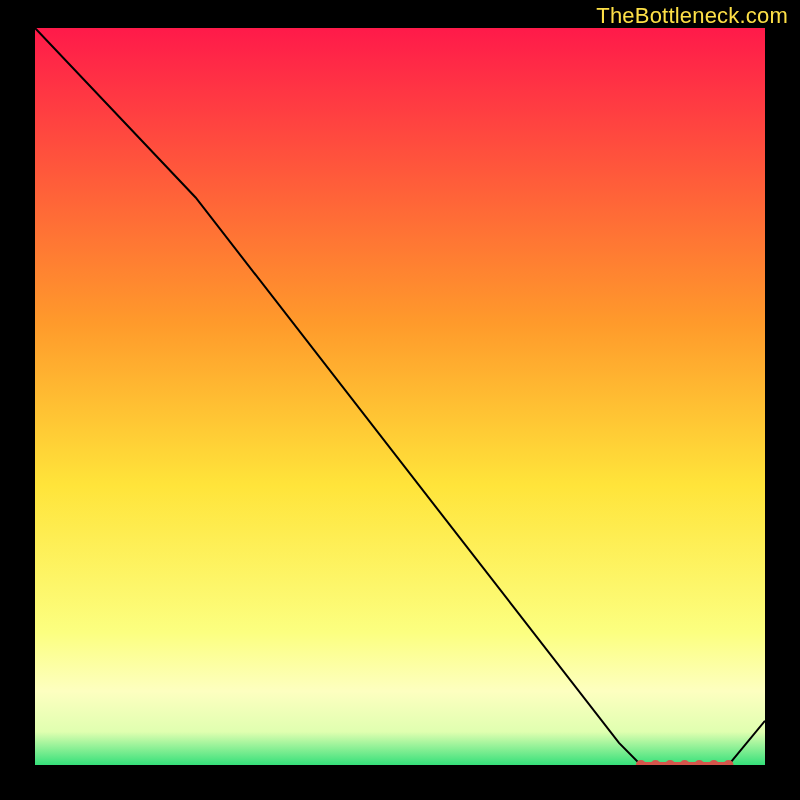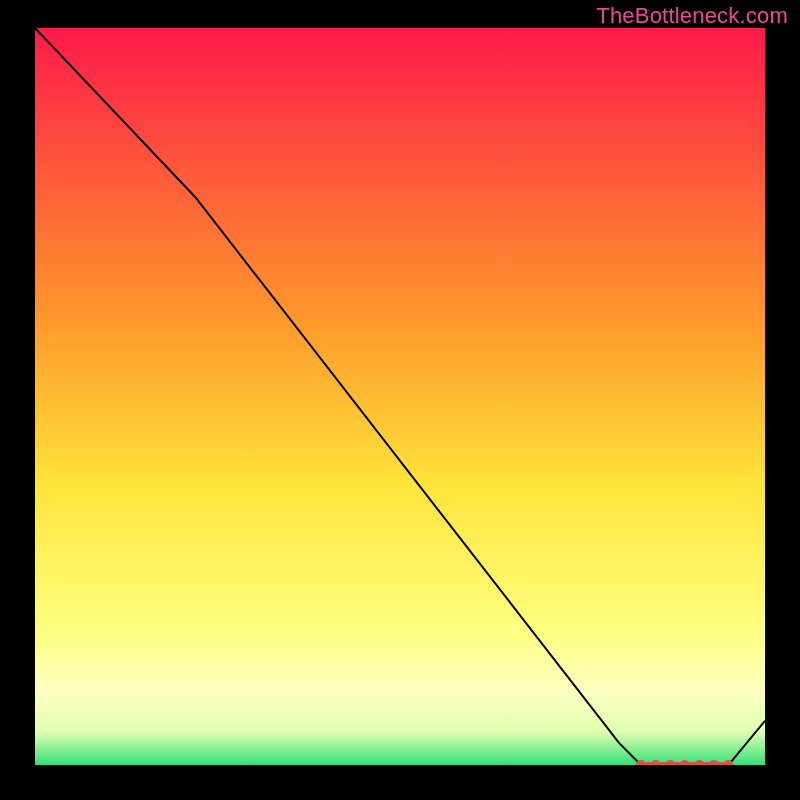--- a/index.html
+++ b/index.html
@@ -14,21 +14,21 @@
   .frame {
     position: relative;
     width: 800px;
     height: 800px;
     background: #000;
   }
   .watermark {
     position: absolute;
     top: 3px;
     right: 12px;
-    color: #ec4899;
+    color: #fde047;
     font-size: 22px;
     font-weight: 400;
     letter-spacing: 0.2px;
     z-index: 5;
     user-select: none;
   }
   .plot-area {
     position: absolute;
     left: 35px;
     top: 28px;

